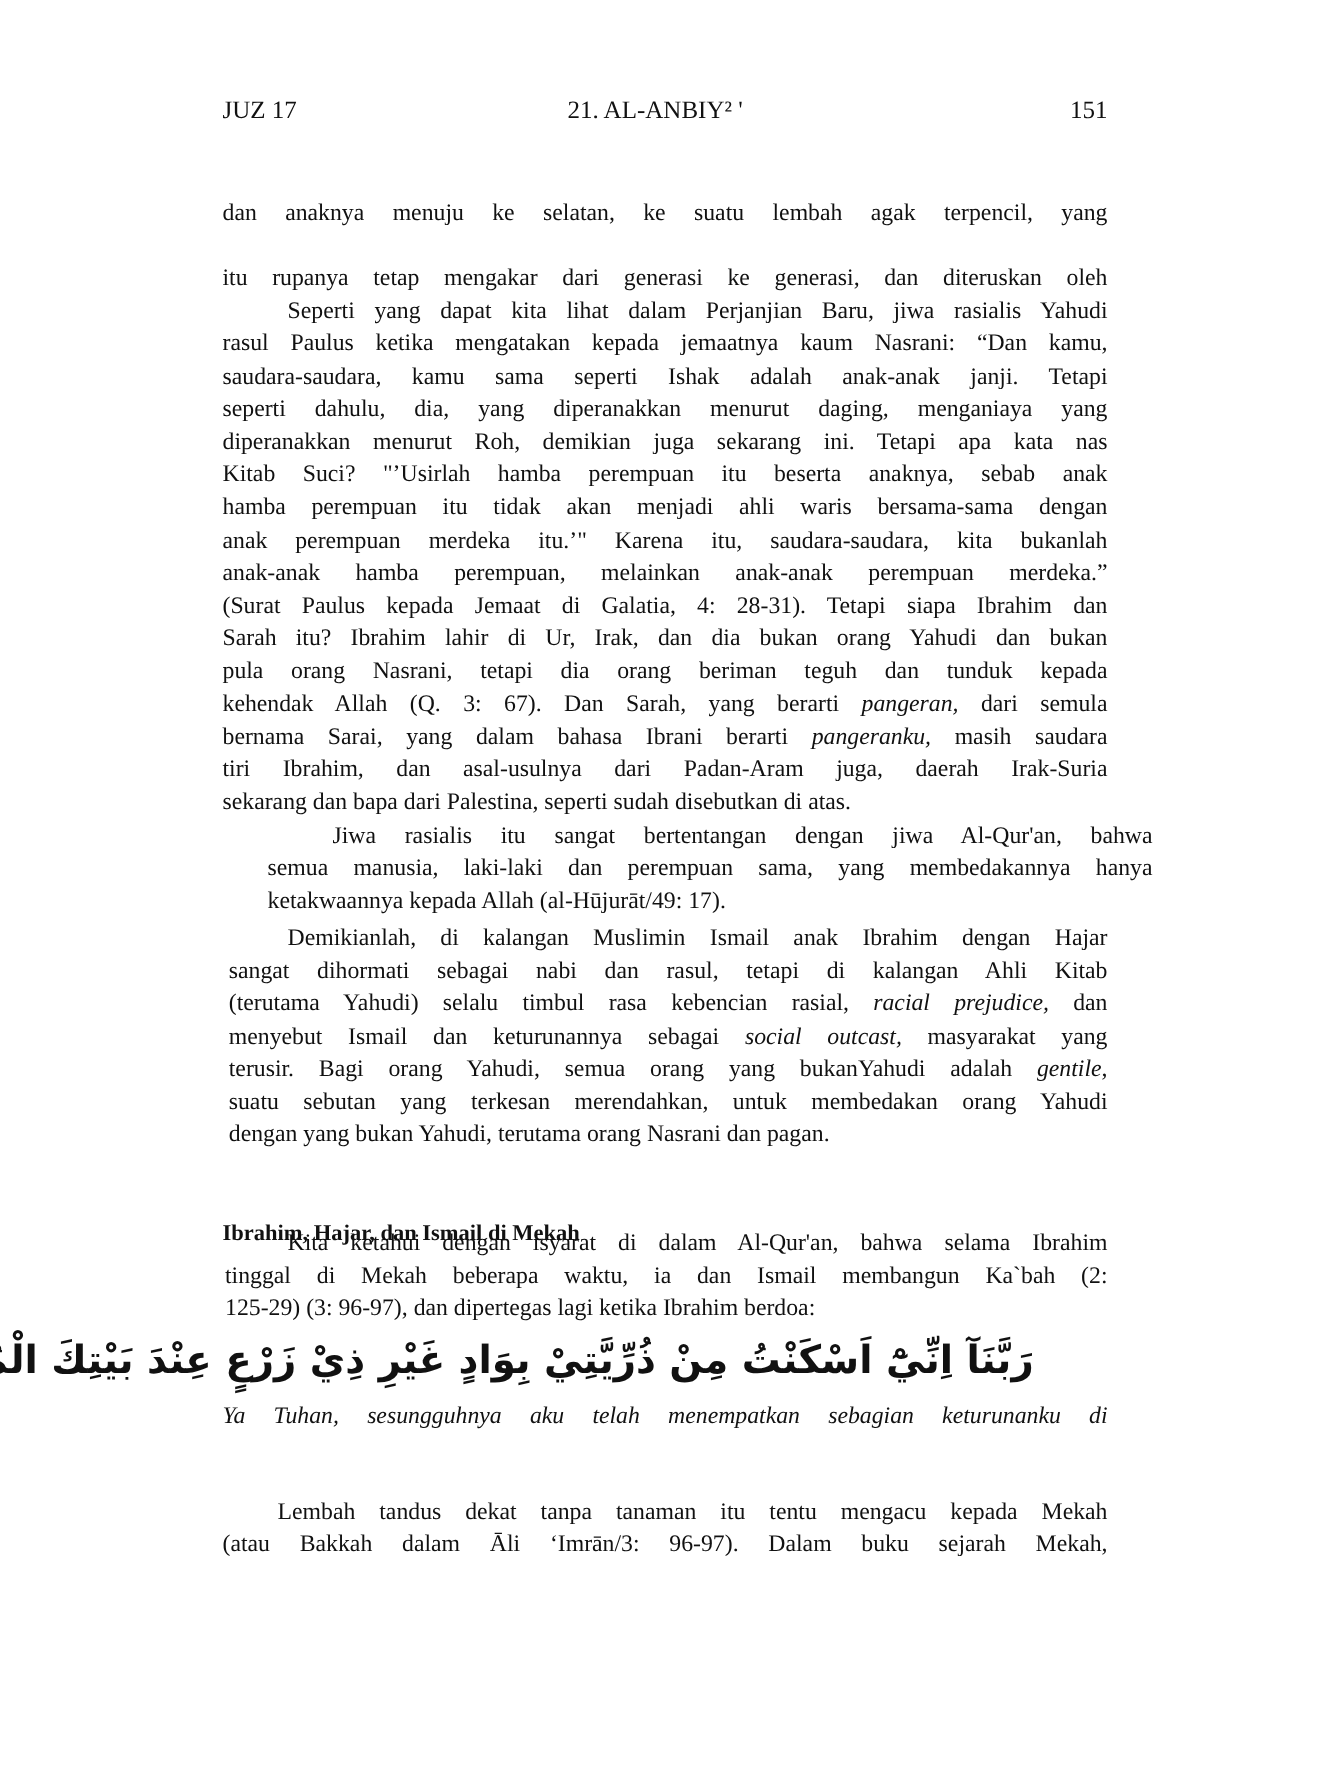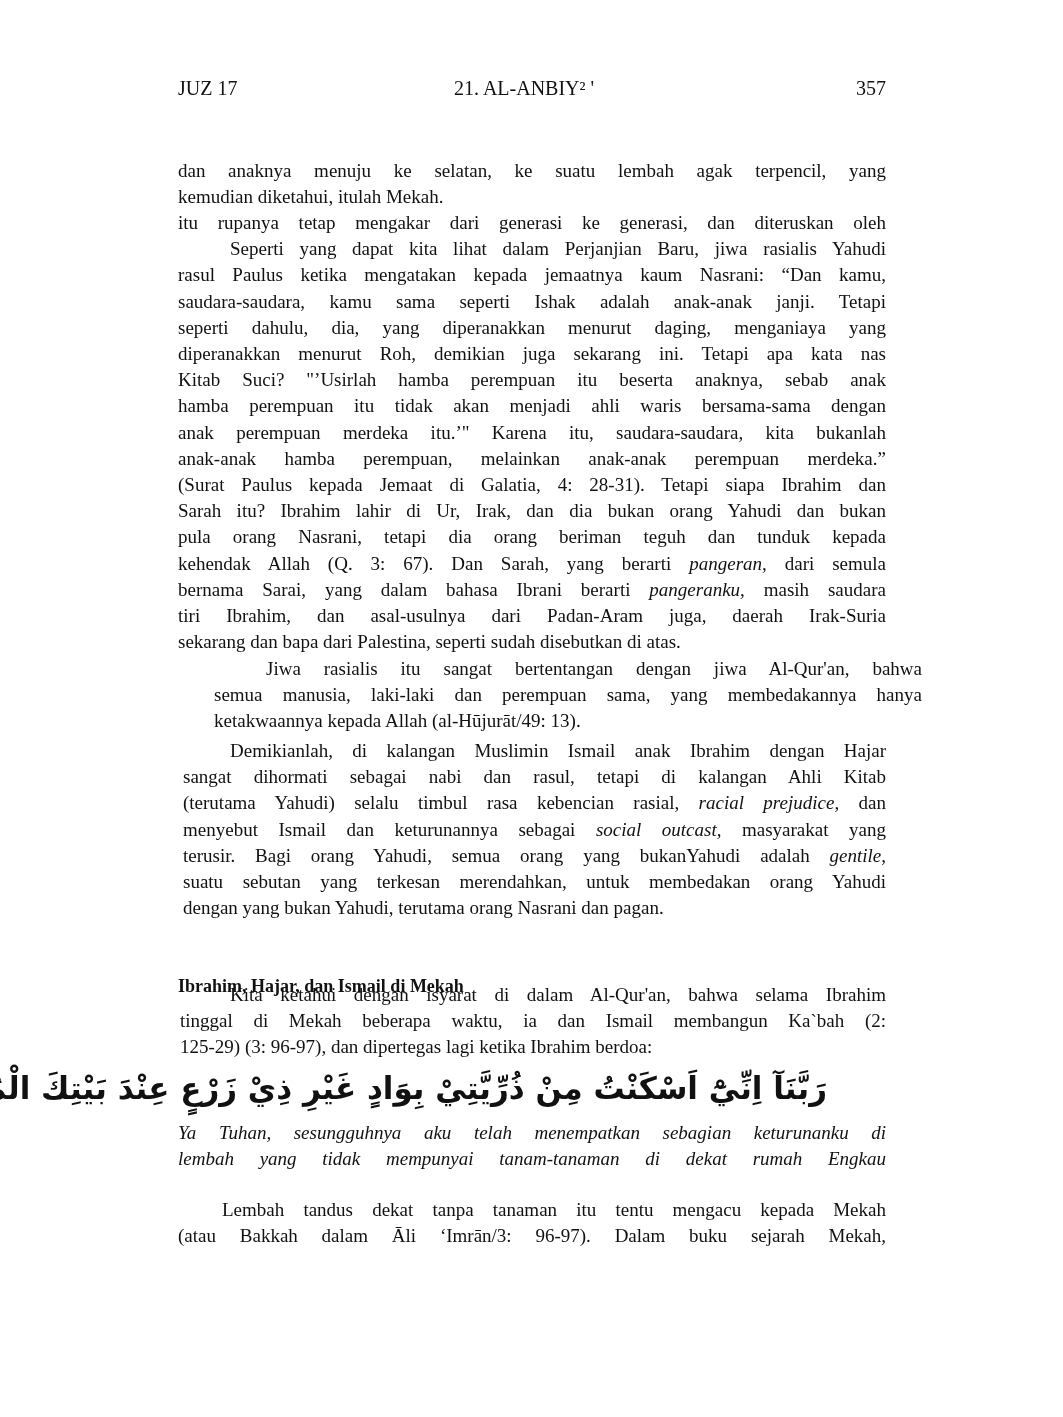--- a/index.html
+++ b/index.html
@@ -35,26 +35,25 @@
     color: #111;
   }
   em { font-style: italic; }
 </style>
 </head>
 <body>
 
 <div class="header">
   <span class="left">JUZ 17</span>
   <span class="center">21. AL-ANBIY² '</span>
-  <span class="right">357</span>
+  <span class="right">151</span>
 </div>
 
 <div class="body-text" style="top:158px;">
   <span class="l">dan anaknya menuju ke selatan, ke suatu lembah agak terpencil, yang</span>
-  <span class="l last">kemudian diketahui, itulah Mekah.</span>
 </div>
 
 <div class="body-text" style="top:210px;">
   <span class="l">itu rupanya tetap mengakar dari generasi ke generasi,  dan diteruskan oleh</span>
   <span class="l" style="padding-left:52px;width:656px;">Seperti yang dapat kita lihat dalam Perjanjian Baru, jiwa rasialis Yahudi</span>
   <span class="l">rasul Paulus ketika mengatakan kepada jemaatnya kaum Nasrani: “Dan kamu,</span>
   <span class="l">saudara-saudara, kamu sama seperti Ishak adalah anak-anak janji. Tetapi</span>
   <span class="l">seperti dahulu, dia, yang diperanakkan menurut daging, menganiaya yang</span>
   <span class="l">diperanakkan menurut Roh, demikian juga sekarang ini.  Tetapi apa kata nas</span>
   <span class="l">Kitab Suci? "’Usirlah hamba perempuan itu beserta anaknya, sebab anak</span>
@@ -66,21 +65,21 @@
   <span class="l">pula orang Nasrani, tetapi dia orang beriman teguh dan tunduk kepada</span>
   <span class="l"><span>kehendak Allah (Q. 3: 67). Dan Sarah, yang berarti </span><em>pangeran,</em><span> dari semula</span></span>
   <span class="l"><span>bernama Sarai, yang dalam bahasa Ibrani berarti </span><em>pangeranku,</em><span> masih saudara</span></span>
   <span class="l">tiri Ibrahim, dan asal-usulnya dari Padan-Aram juga, daerah  Irak-Suria</span>
   <span class="l last">sekarang dan bapa dari Palestina, seperti sudah disebutkan di atas.</span>
 </div>
 
 <div class="body-text" style="top:656px;margin-left:36px;">
   <span class="l" style="padding-left:52px;width:656px;">Jiwa rasialis itu sangat bertentangan dengan jiwa Al-Qur'an, bahwa</span>
   <span class="l">semua manusia, laki-laki dan perempuan sama, yang membedakannya hanya</span>
-  <span class="l last">ketakwaannya kepada Allah (al-Hūjurāt/49: 13).</span>
+  <span class="l last">ketakwaannya kepada Allah (al-Hūjurāt/49: 17).</span>
 </div>
 
 <div class="body-text" style="top:738px; left:183px; width:703px;">
   <span class="l" style="padding-left:47px;width:656px;">Demikianlah, di kalangan Muslimin Ismail anak Ibrahim dengan Hajar</span>
   <span class="l">sangat dihormati sebagai nabi dan rasul, tetapi di kalangan Ahli Kitab</span>
   <span class="l"><span>(terutama Yahudi) selalu timbul rasa kebencian rasial, </span><em>racial prejudice,</em><span> dan</span></span>
   <span class="l"><span>menyebut Ismail dan keturunannya sebagai </span><em>social outcast,</em><span> masyarakat yang</span></span>
   <span class="l"><span>terusir. Bagi orang Yahudi, semua orang yang bukanYahudi adalah </span><em>gentile</em><span>,</span></span>
   <span class="l">suatu sebutan yang terkesan merendahkan, untuk membedakan orang Yahudi</span>
   <span class="l last">dengan yang bukan Yahudi, terutama orang Nasrani dan pagan.</span>
@@ -91,19 +90,18 @@
 <div class="body-text" style="top:982px; left:178px; width:708px;">
   <span class="l" style="padding-left:52px;width:656px;">Kita ketahui dengan isyarat di dalam Al-Qur'an, bahwa selama Ibrahim</span>
   <span class="l" style="padding-left:2px;width:706px;">tinggal di Mekah beberapa waktu, ia dan Ismail membangun Ka`bah (2:</span>
   <span class="l last" style="padding-left:2px;">125-29)  (3: 96-97), dan dipertegas lagi ketika Ibrahim  berdoa:</span>
 </div>
 
 <div class="arabic" lang="ar">رَبَّنَآ اِنِّيْٓ اَسْكَنْتُ مِنْ ذُرِّيَّتِيْ بِوَادٍ غَيْرِ ذِيْ زَرْعٍ عِنْدَ بَيْتِكَ الْمُحَرَّمِۙ</div>
 
 <div class="body-text" style="top:1120px;">
   <span class="l" style="font-style:italic;">Ya Tuhan, sesungguhnya aku telah menempatkan sebagian keturunanku di</span>
-  <span class="l" style="font-style:italic;">lembah yang tidak mempunyai tanam-tanaman di dekat rumah Engkau</span>
 </div>
 
 <div class="body-text" style="top:1197px;">
   <span class="l" style="padding-left:44px;width:664px;">Lembah tandus dekat tanpa tanaman itu tentu mengacu kepada Mekah</span>
   <span class="l">(atau Bakkah dalam Āli ‘Imrān/3: 96-97). Dalam buku sejarah Mekah,</span>
 </div>
 
 </body></html>

